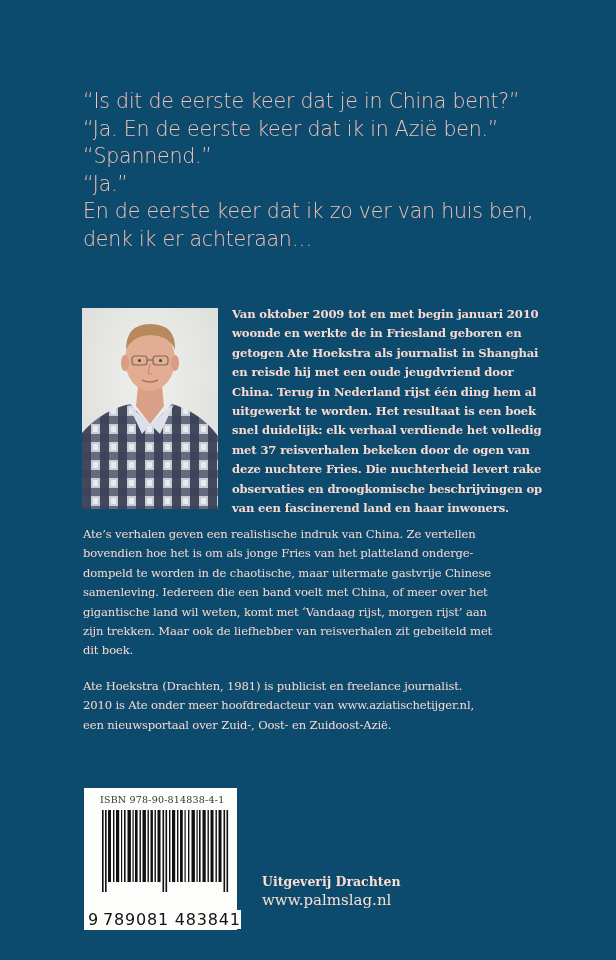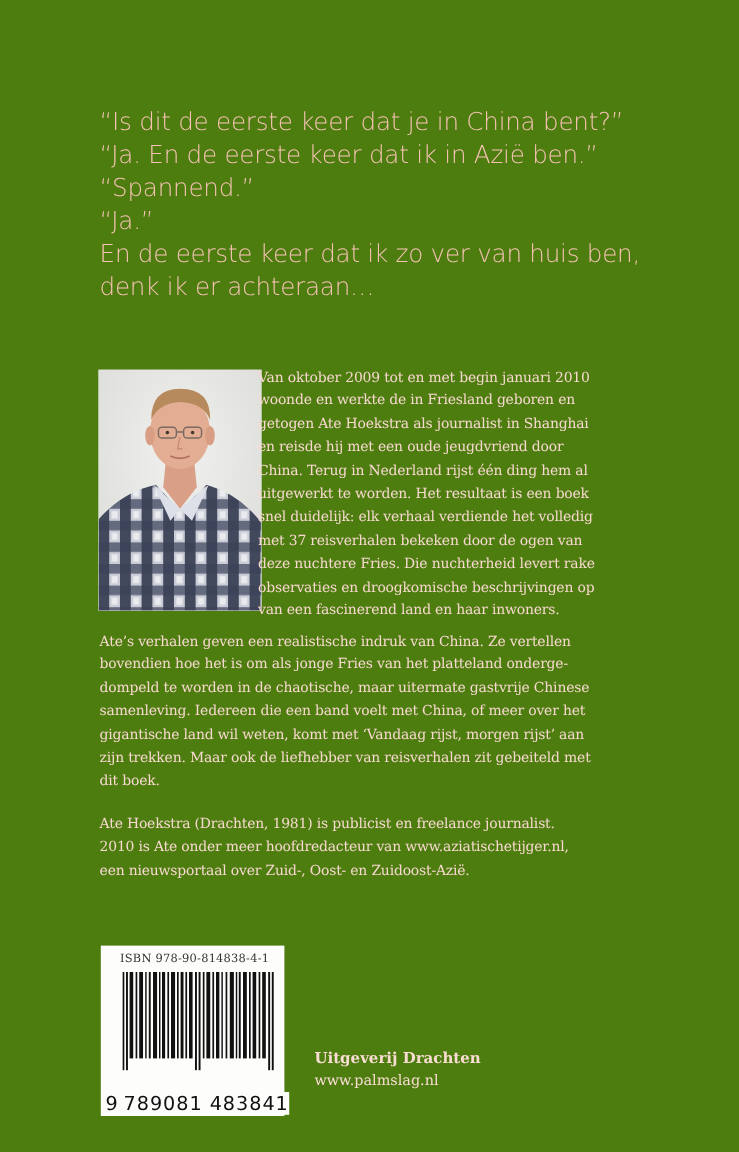--- a/index.html
+++ b/index.html
@@ -3,21 +3,21 @@
   <meta charset="utf-8">
   <style>
     html, body { margin: 0; padding: 0; }
     body {
       width: 616px; height: 960px; overflow: hidden;
       background: #e3231f;
       position: relative;
       font-family: "DejaVu Serif", serif;
       color: #f7d6cc;
     }
-    .cover { position: absolute; inset: 0; background: #4d7c0f; }
+    .cover { position: absolute; inset: 0; background: #0c4a6e; }
 
     .quote {
       position: absolute; left: 83px; top: 88px; width: 480px;
       font-family: "DejaVu Sans", sans-serif;
       font-weight: 300;
       font-size: 20.5px; line-height: 27.6px;
       color: #f6c3b4; letter-spacing: -0.2px;
     }
     .quote .line { display: block; white-space: nowrap; }
 
@@ -28,21 +28,21 @@
     .photo svg { display: block; }
 
     .body-text {
       font-family: "DejaVu Serif", serif;
       font-size: 11.6px; line-height: 19.4px;
       color: #f8d9cf;
       letter-spacing: -0.15px;
     }
     .body-text .line { display: block; white-space: nowrap; }
 
-    .p1 { position: absolute; left: 215px; top: 305px; }
+    .p1 { position: absolute; left: 232px; top: 305px; font-weight: bold; }
     .p2 { position: absolute; left: 83px; top: 525px; }
     .p3 { position: absolute; left: 83px; top: 677px; }
 
     .barcode-box {
       position: absolute; left: 84px; top: 788px; width: 153px; height: 142px;
       background: #fdfdfb;
     }
     .isbn-label {
       position: absolute; left: 16px; top: 6px;
       font-family: "DejaVu Serif", serif; font-size: 9.5px; color: #333;
@@ -55,21 +55,21 @@
       letter-spacing: 0.8px; white-space: nowrap; background: #fdfdfb;
     }
     .barcode-digits .first { margin-right: 4px; }
 
     .publisher {
       position: absolute; left: 262px; top: 873px;
       font-family: "DejaVu Serif", serif;
       color: #f9ddd2;
     }
     .publisher .name { display: block; font-weight: bold; font-size: 12.5px; line-height: 18px; }
-    .publisher .url { display: block; font-size: 12px; line-height: 18px; }
+    .publisher .url { display: block; font-size: 15px; line-height: 18px; }
   </style>
 </head>
 <body>
 
 <div class="cover">
 
   <div class="quote">
     <span class="line">“Is dit de eerste keer dat je in China bent?”</span>
     <span class="line">“Ja. En de eerste keer dat ik in Azië ben.”</span>
     <span class="line">“Spannend.”</span>

